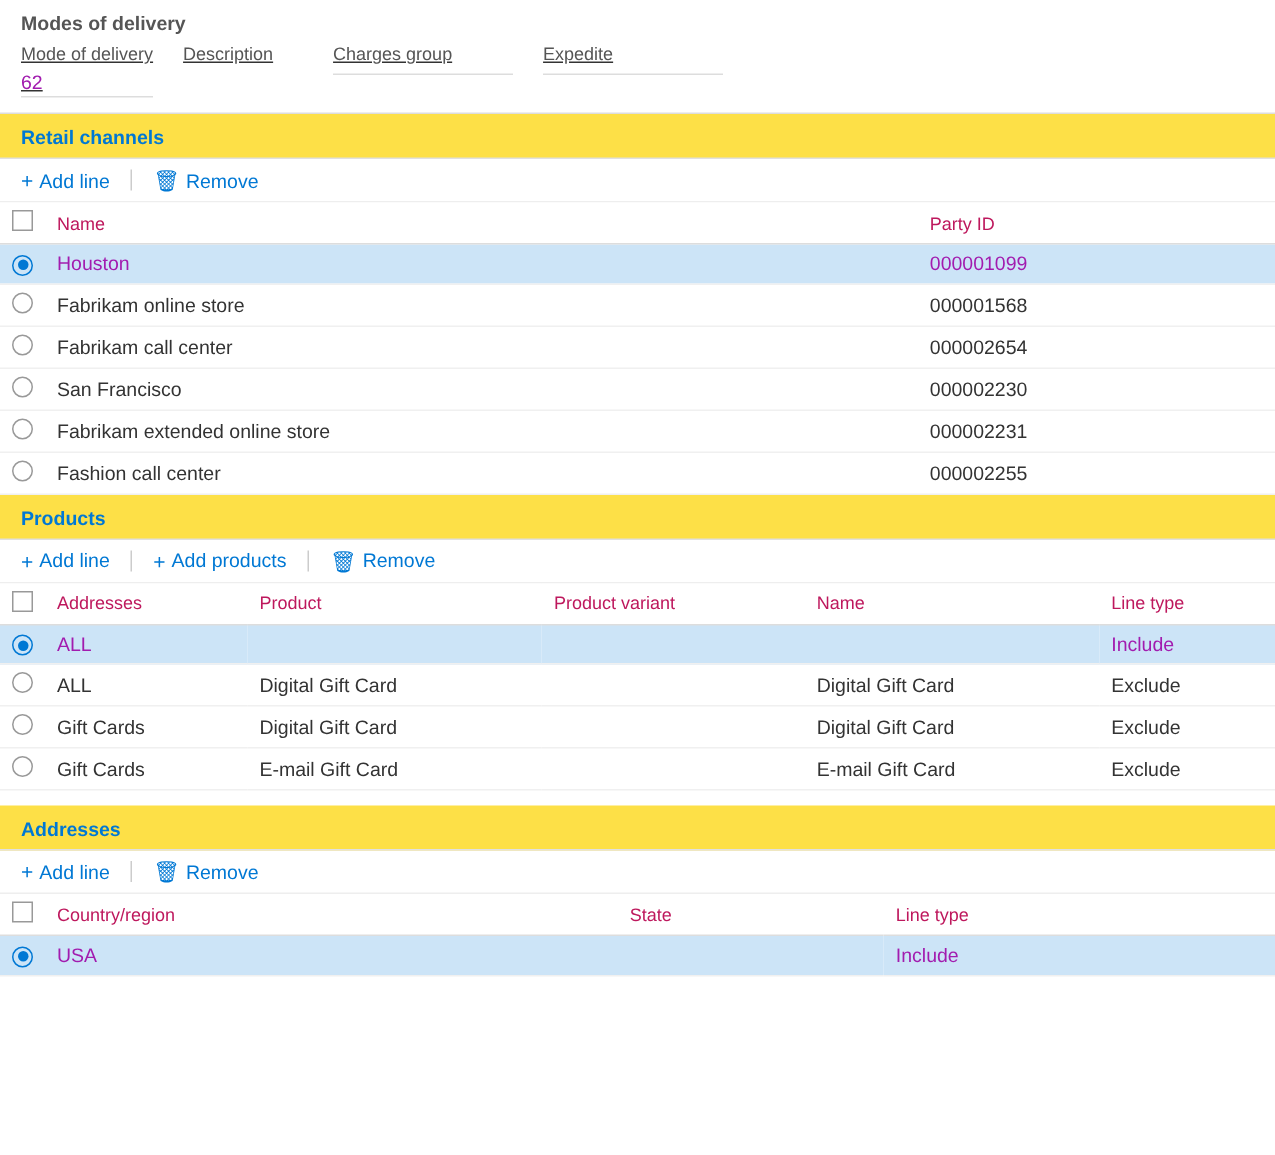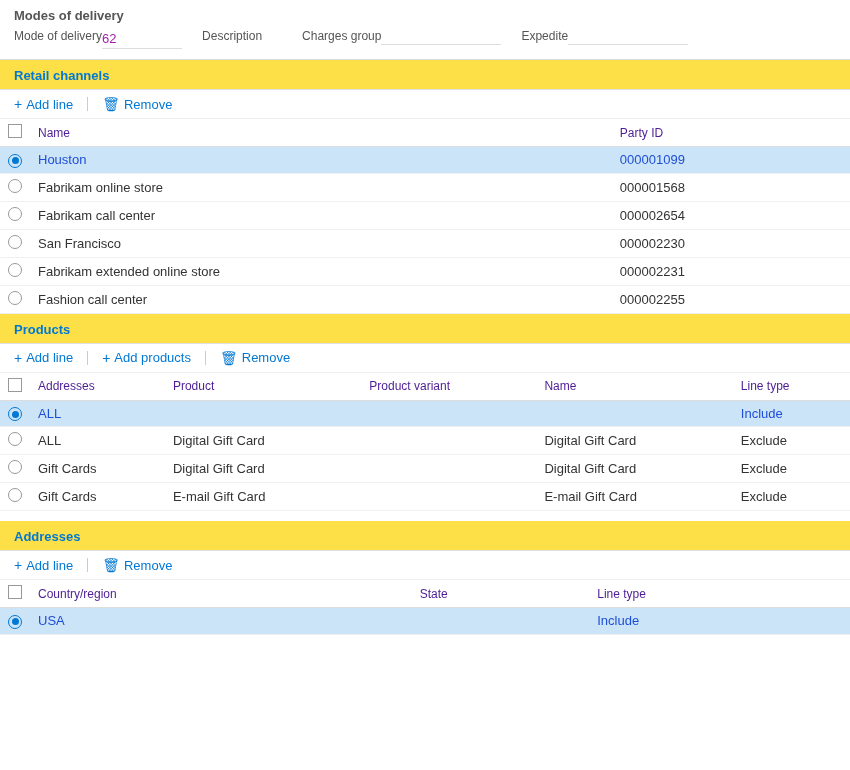--- a/index.html
+++ b/index.html
@@ -25,22 +25,23 @@
     }
 
     .fields-row {
       display: flex;
       gap: 20px;
       align-items: flex-start;
     }
 
     .field-group {
       display: flex;
-      flex-direction: row;
+      flex-direction: column;
       min-width: 80px;
+      text-decoration: underline;
     }
 
     .field-group label {
       font-size: 12px;
       color: #555;
       margin-bottom: 2px;
     }
 
     .field-group .field-value {
       font-size: 13px;
@@ -88,37 +89,37 @@
       border-collapse: collapse;
     }
 
     thead tr {
       background: #fff;
     }
 
     thead th {
       text-align: left;
       font-weight: 400;
-      color: #4c1d95;
+      color: #be185d;
       font-size: 12px;
       padding: 5px 8px 5px 8px;
       border-bottom: 1px solid #ddd;
     }
 
     tbody tr td {
       padding: 5px 8px;
       font-size: 13px;
       border-bottom: 1px solid #f0f0f0;
     }
 
     tbody tr.selected {
       background: #cce4f7;
     }
 
-    tbody tr.selected td { color: #1d4ed8; }
+    tbody tr.selected td { color: #a21caf; }
 
     .radio-col {
       width: 28px;
       text-align: center;
     }
 
     .radio-outer {
       width: 14px;
       height: 14px;
       border-radius: 50%;

